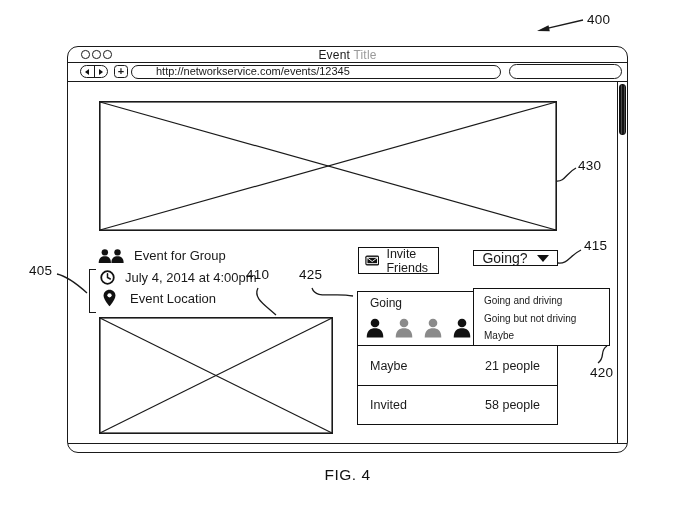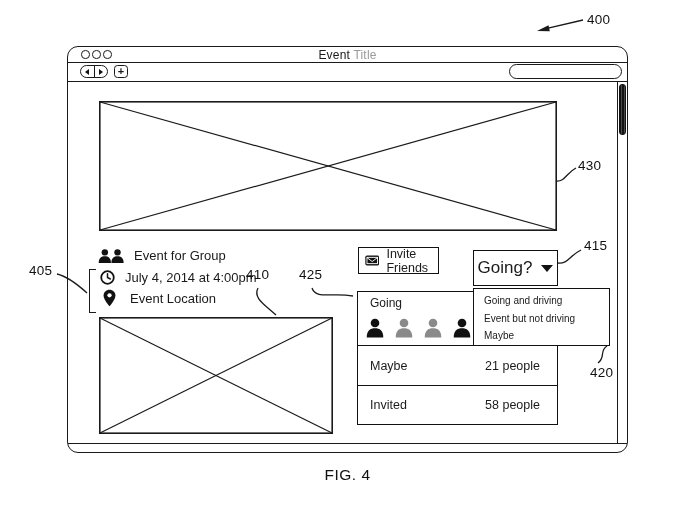--- a/index.html
+++ b/index.html
@@ -35,22 +35,22 @@
   
   .ximg { position:absolute; }
   .ximg svg { display:block; width:100%; height:100%; }
 
   .info-row { position:absolute; display:flex; align-items:center; font-size:13px; white-space:nowrap; }
   .bracket { position:absolute; left:21px; top:222px; width:7px; height:44px;
              border-left:1.6px solid #1a1a1a; border-top:1.6px solid #1a1a1a; border-bottom:1.6px solid #1a1a1a; }
 
   .invite-btn { position:absolute; left:290px; top:200px; width:81px; height:27px; border:1.8px solid #111;
                 display:flex; align-items:center; gap:7px; padding-left:6px; font-size:12.5px; background:#fff; }
-  .rsvp-btn { position:absolute; left:405px; top:203px; width:85px; height:36px; border:1.8px solid #111;
-              display:flex; align-items:center; justify-content:center; gap:9px; font-size:17px; background:#fff; }
+  .rsvp-btn { position:absolute; left:405px; top:203px; width:85px; height:16px; border:1.8px solid #111;
+              display:flex; align-items:center; justify-content:center; gap:9px; font-size:14px; background:#fff; }
   .caret { width:0; height:0; border-left:6.5px solid transparent; border-right:6.5px solid transparent; border-top:7.5px solid #111; }
 
   .rsvp-table { position:absolute; left:289px; top:244px; width:201px; border:1.8px solid #111; background:#fff; z-index:2; }
   .trow1 { position:relative; height:54px; border-bottom:1.8px solid #111; }
   .trow1 .lbl { position:absolute; left:12px; top:4px; font-size:12px; }
   .going-people { position:absolute; left:8px; top:26px; display:flex; gap:11px; }
   .trow { height:39px; display:flex; align-items:center; justify-content:space-between;
           padding:0 17px 0 12px; font-size:12.5px; }
   .trow + .trow { border-top:1.8px solid #111; }
 
@@ -91,20 +91,21 @@
     <div class="toolbar">
       <div class="navpill">
         <span class="half">
             <span class="tri-l"></span>
           </span>
         <span class="half">
             <span class="tri-r"></span>
           </span>
       </div>
       <div class="plusbtn">+</div>
+      <div class="urlfield">http://networkservice.com/events/12345</div>
       <div class="searchfield"></div>
     </div>
 
     <div class="ximg" style="left:31px; top:54px; width:458px; height:130px;">
       <svg viewBox="0 0 458 130" preserveAspectRatio="none">
         <rect x="0.8" y="0.8" width="456.4" height="128.4" fill="#fff" stroke="#1a1a1a" stroke-width="1.6"></rect>
         <line x1="1" y1="1" x2="457" y2="129" stroke="#1a1a1a" stroke-width="1.2"></line>
         <line x1="457" y1="1" x2="1" y2="129" stroke="#1a1a1a" stroke-width="1.2"></line>
       </svg>
     </div>
@@ -177,21 +178,21 @@
         <span>21 people</span>
       </div>
       <div class="trow">
         <span>Invited</span>
         <span>58 people</span>
       </div>
     </div>
 
     <div class="rsvp-menu">
       <div>Going and driving</div>
-      <div>Event but not driving</div>
+      <div>Going but not driving</div>
       <div>Maybe</div>
     </div>
 
     <div class="scrollbar">
       <div class="scroll-thumb"></div>
     </div>
     <div class="bottom-strip"></div>
   </div>
 
   <svg class="overlay">

